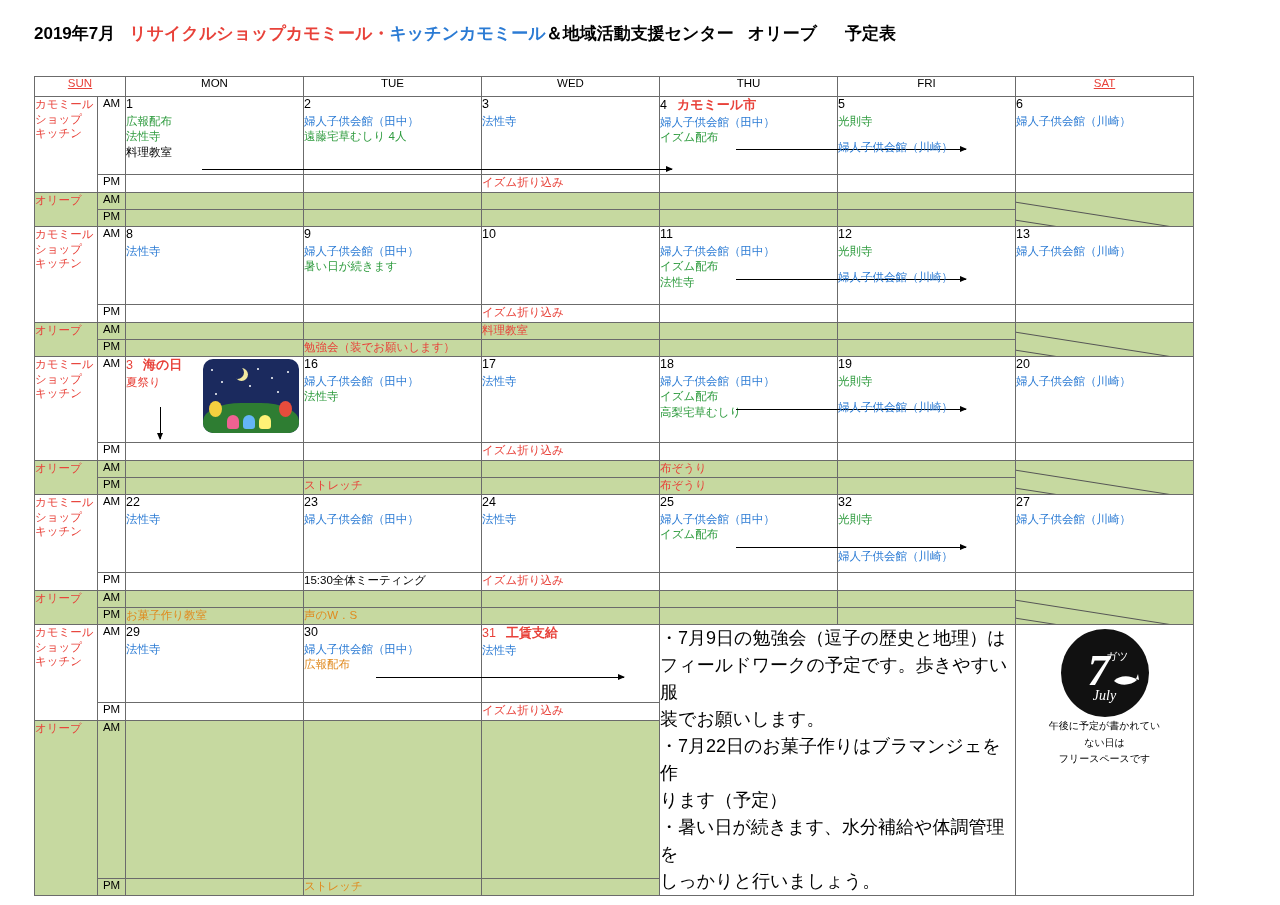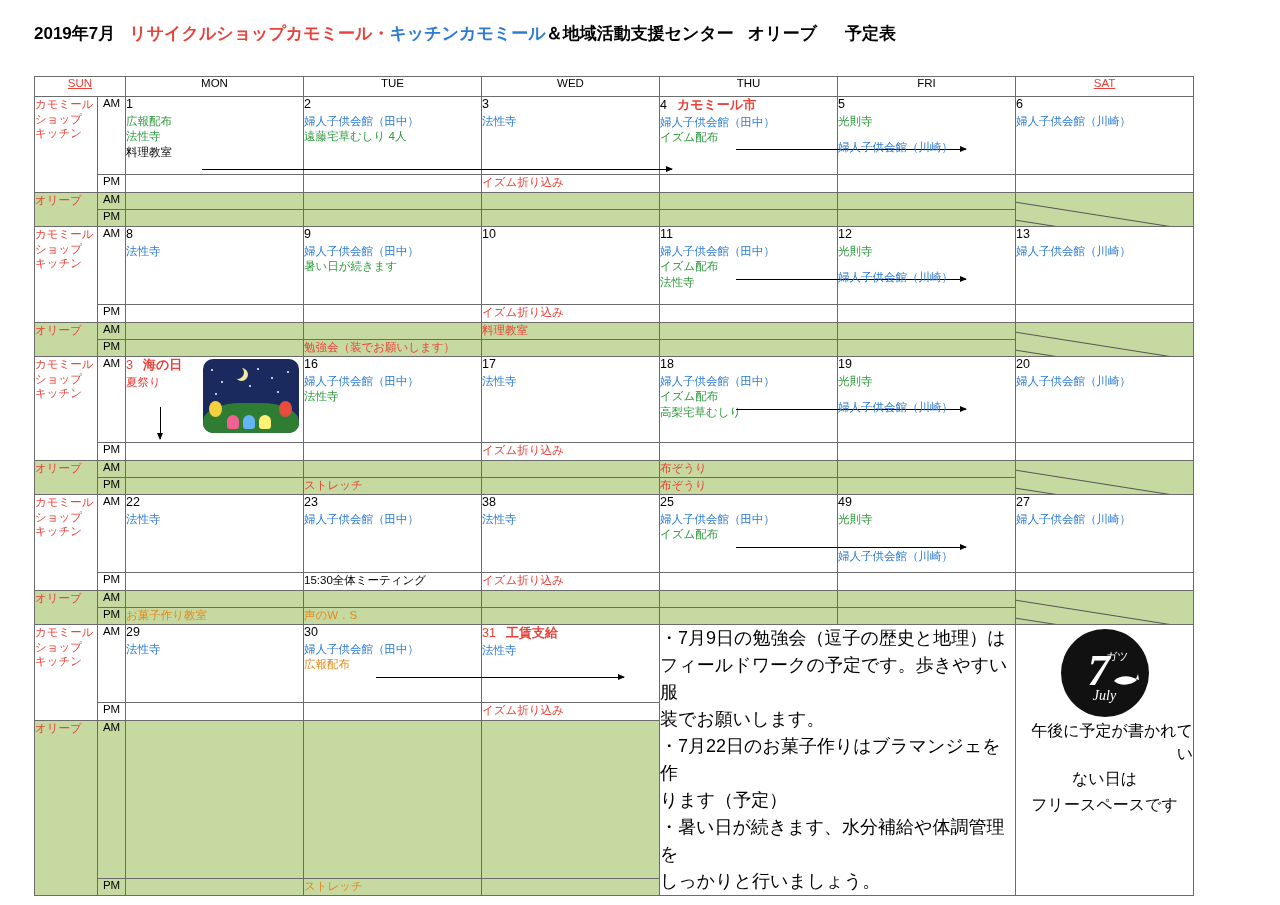--- a/index.html
+++ b/index.html
@@ -146,21 +146,21 @@
     position:absolute; right:20px; top:20px; color:#fff; font-size:11px;
   }
   .logo-july {
     position:absolute; left:0; right:0; bottom:13px; text-align:center;
     color:#fff; font-size:14px; font-family:"Liberation Serif", serif; font-style:italic;
   }
   .whale {
     position:absolute; right:10px; bottom:30px; width:26px; height:14px;
   }
   .logo-note {
-    font-size:16px; line-height:1.45; color:#000; text-align:right;
+    font-size:10px; line-height:1.45; color:#000; text-align:right;
     margin-top:2px;
   }
 
   
   .fest {
     position:absolute; right:4px; top:2px;
     width:96px; height:74px; border-radius:10px;
     background:#1b2a5e; overflow:hidden;
   }
   .fest .moon {
@@ -474,31 +474,31 @@
 
         <td class="daycell" style="height:78px">
           <span class="dnum">22</span>
           <div class="ev blue">法性寺</div>
         </td>
         <td class="daycell">
           <span class="dnum">23</span>
           <div class="ev blue">婦人子供会館（田中）</div>
         </td>
         <td class="daycell">
-          <span class="dnum">38</span>
+          <span class="dnum">24</span>
           <div class="ev blue">法性寺</div>
         </td>
         <td class="daycell">
           <span class="dnum">25</span>
           <div class="ev blue">婦人子供会館（田中）</div>
           <div class="ev green">イズム配布</div>
           <div class="arrow" style="left:76px; top:52px; width:230px;"></div>
         </td>
         <td class="daycell">
-          <span class="dnum">49</span>
+          <span class="dnum">32</span>
           <div class="ev green">光則寺</div>
           <div class="ev blue" style="margin-top:22px">婦人子供会館（川崎）</div>
         </td>
         <td class="daycell">
           <span class="dnum">27</span>
           <div class="ev blue">婦人子供会館（川崎）</div>
         </td>
       </tr>
       <tr>
         <td class="ap">PM</td>

